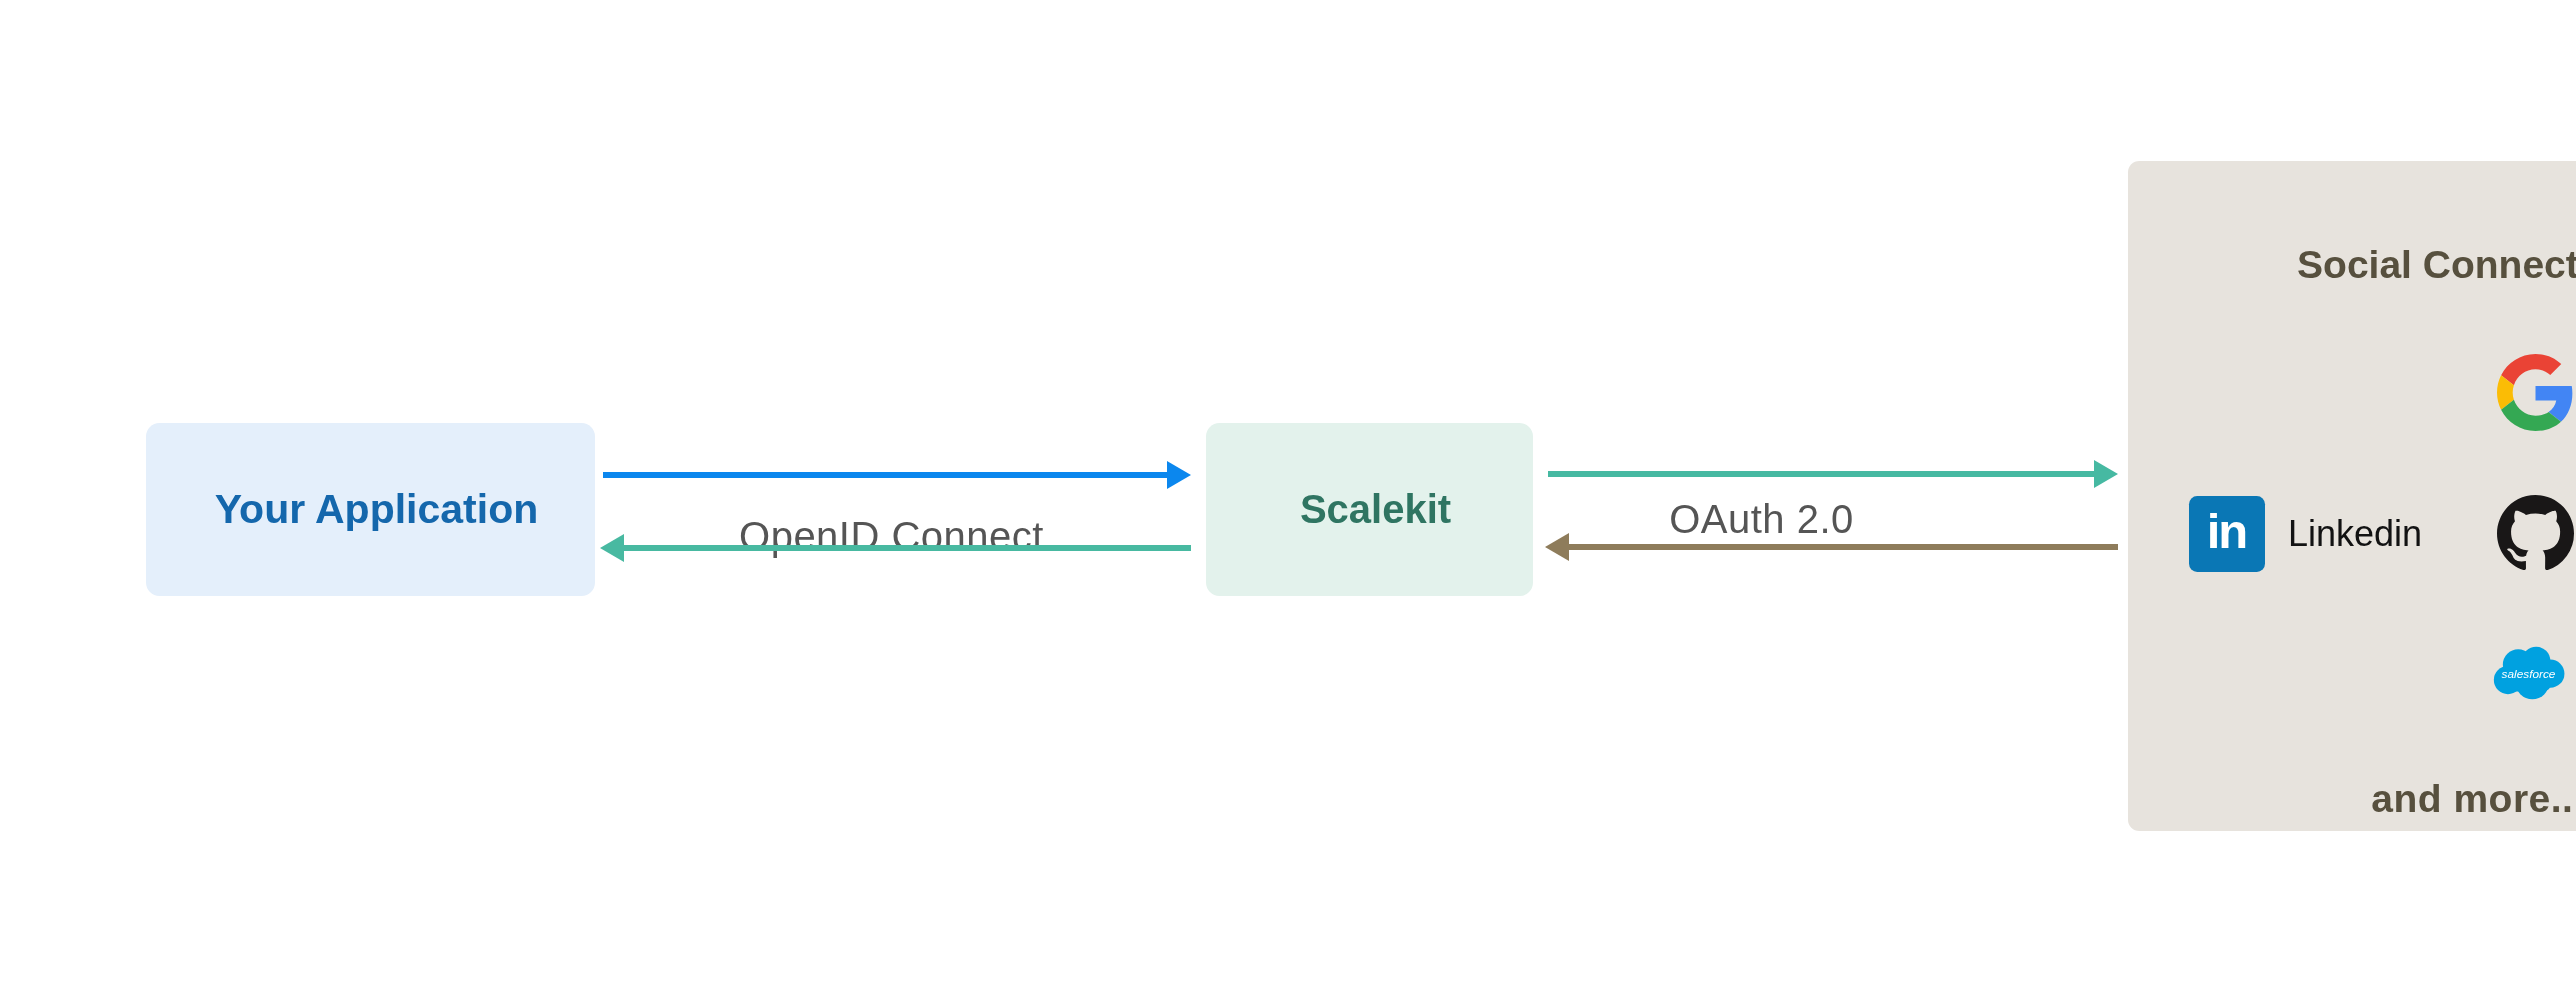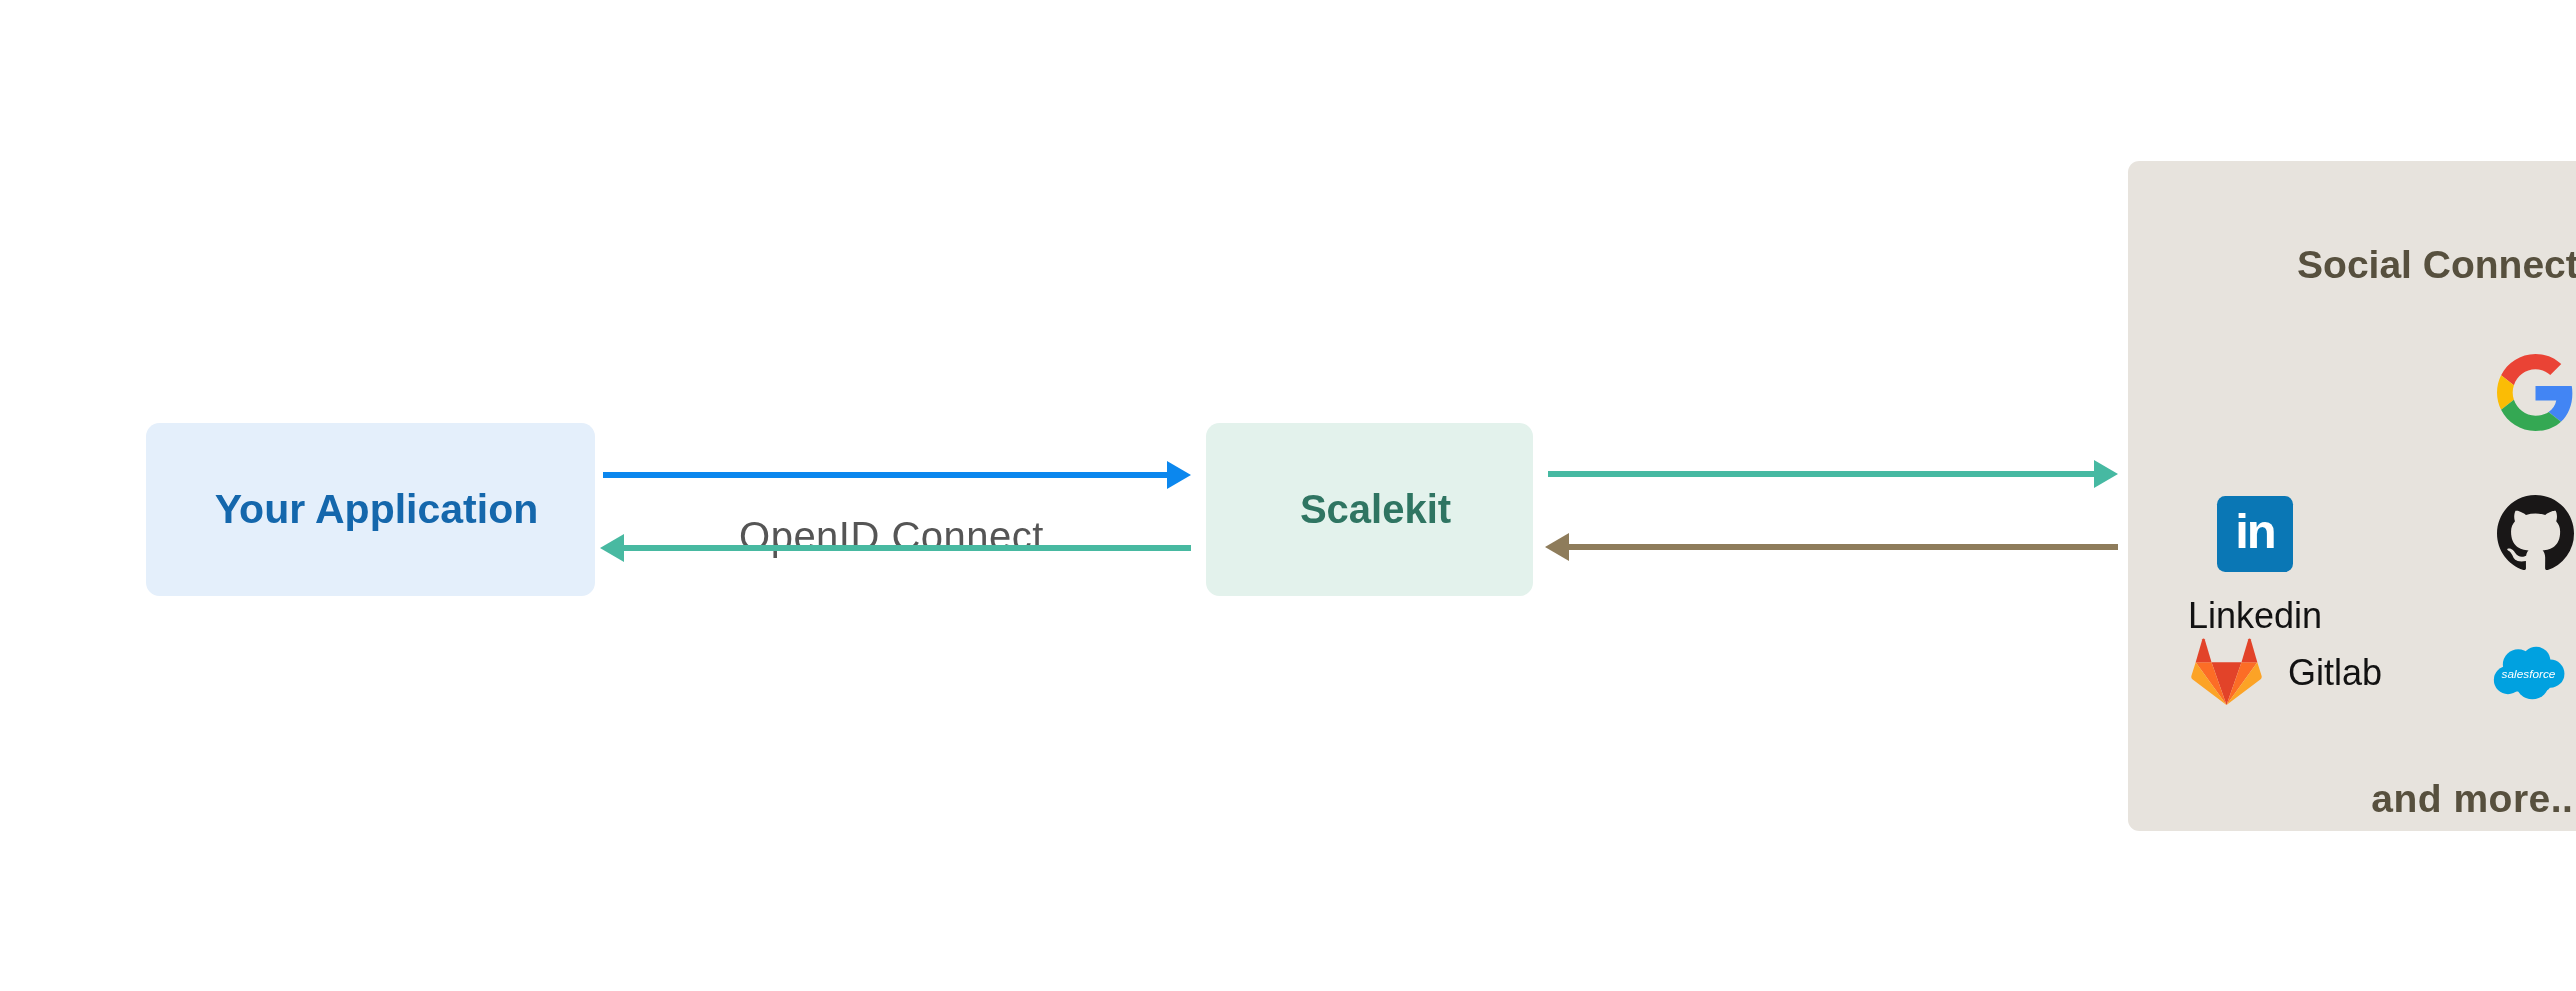--- a/index.html
+++ b/index.html
@@ -101,21 +101,21 @@
   }
   .conn-item {
     position: absolute;
     display: flex;
     align-items: center;
     gap: 23px;
     height: 77px;
   }
   .pos-microsoft  { left: 60px; top: 193px; }
   .pos-google     { left: 369px; top: 193px; }
-  .pos-linkedin   { left: 60px; top: 334px; flex-direction: column; }
+  .pos-linkedin   { left: 60px; top: 334px; }
   .pos-github     { left: 369px; top: 334px; }
   .pos-gitlab     { left: 60px; top: 473px; }
   .pos-salesforce { left: 362px; top: 473px; }
   .conn-label {
     font-size: 36px;
     color: var(--item-text, #121212);
     white-space: nowrap;
   }
   .icon-wrap {
     width: 77px; height: 77px;
@@ -185,20 +185,21 @@
   <div class="flow-label flow-label-openid">OpenID Connect</div>
   <div class="arrow arrow-openid-ret">
     <div class="head-left"></div>
     <div class="shaft"></div>
   </div>
 
   <div class="arrow arrow-oauth-fwd">
     <div class="shaft"></div>
     <div class="head-right"></div>
   </div>
+  <div class="flow-label flow-label-oauth">OAuth 2.0</div>
   <div class="arrow arrow-oauth-ret">
     <div class="head-left"></div>
     <div class="shaft"></div>
   </div>
 
   <div class="panel">
     <div class="panel-title">Social Connections</div>
 
 
     <div class="conn-item pos-google">
@@ -222,34 +223,20 @@
 
     <div class="conn-item pos-github">
       <span class="icon-wrap">
         <svg width="77" height="77" viewBox="0 0 16 16">
           <path fill="#191717" d="M8 0C3.58 0 0 3.58 0 8c0 3.54 2.29 6.53 5.47 7.59.4.07.55-.17.55-.38 0-.19-.01-.82-.01-1.49-2.01.37-2.53-.49-2.69-.94-.09-.23-.48-.94-.82-1.13-.28-.15-.68-.52-.01-.53.63-.01 1.08.58 1.23.82.72 1.21 1.87.87 2.33.66.07-.52.28-.87.51-1.07-1.78-.2-3.64-.89-3.64-3.95 0-.87.31-1.59.82-2.15-.08-.2-.36-1.02.08-2.12 0 0 .67-.21 2.2.82.64-.18 1.32-.27 2-.27s1.36.09 2 .27c1.53-1.04 2.2-.82 2.2-.82.44 1.1.16 1.92.08 2.12.51.56.82 1.27.82 2.15 0 3.07-1.87 3.75-3.65 3.95.29.25.54.73.54 1.48 0 1.07-.01 1.93-.01 2.2 0 .21.15.46.55.38A8.01 8.01 0 0 0 16 8c0-4.42-3.58-8-8-8z"></path>
         </svg>
       </span>
 
     </div>
 
-    <div class="conn-item pos-gitlab">
-      <span class="icon-wrap">
-        <svg width="78" height="78" viewBox="0 0 36 36">
-          <path fill="#e24329" d="M18 33L11 13h14z"></path>
-          <path fill="#fc6d26" d="M18 33L11 13H3.6z"></path>
-          <path fill="#fca326" d="M3.6 13L1.6 19.3c-.2.6 0 1.3.6 1.7L18 33z"></path>
-          <path fill="#e24329" d="M3.6 13H11L7.8 2.2c-.2-.5-.9-.5-1.1 0z"></path>
-          <path fill="#fc6d26" d="M18 33l7-20h7.4z"></path>
-          <path fill="#fca326" d="M32.4 13l2 6.3c.2.6 0 1.3-.6 1.7L18 33z"></path>
-          <path fill="#e24329" d="M32.4 13H25L28.2 2.2c.2-.5.9-.5 1.1 0z"></path>
-        </svg>
-      </span>
-      <span class="conn-label">Gitlab</span>
-    </div>
 
     <div class="conn-item pos-salesforce">
       <span class="icon-wrap">
         <span class="sf-wrap">
           <svg width="77" height="58" viewBox="0 0 60 45">
             <g fill="#00a1e0">
               <circle cx="14" cy="28" r="11"></circle>
               <circle cx="22" cy="16" r="12"></circle>
               <circle cx="36" cy="13" r="11"></circle>
               <circle cx="47" cy="23" r="11"></circle>

